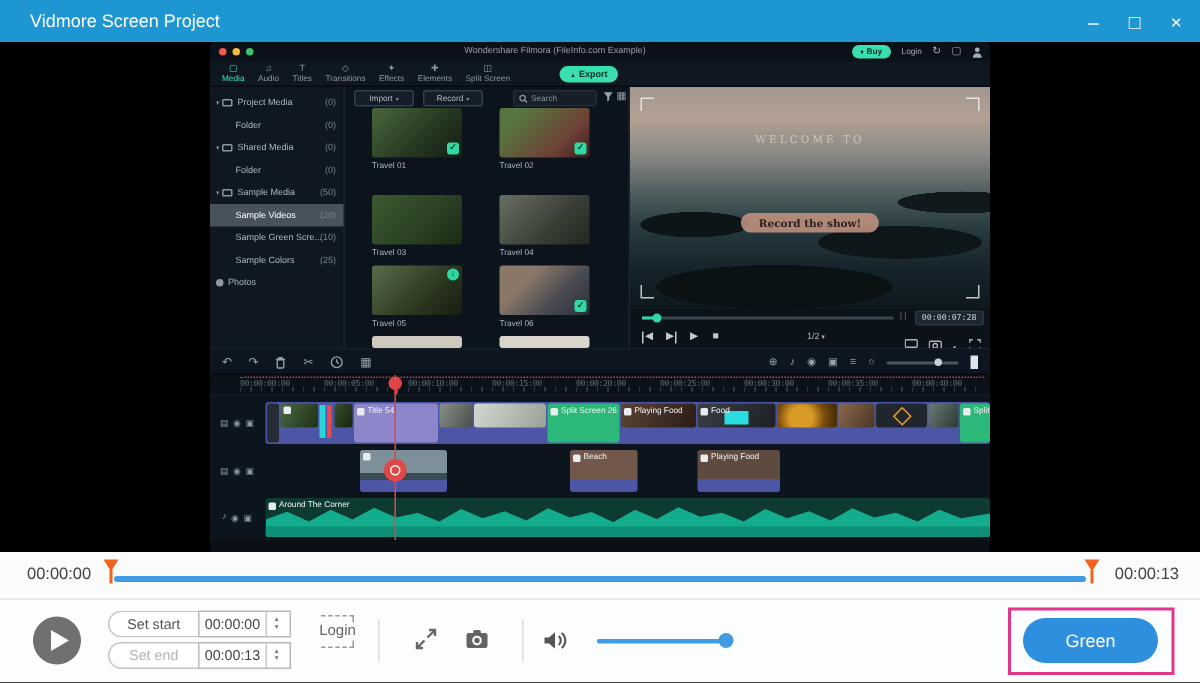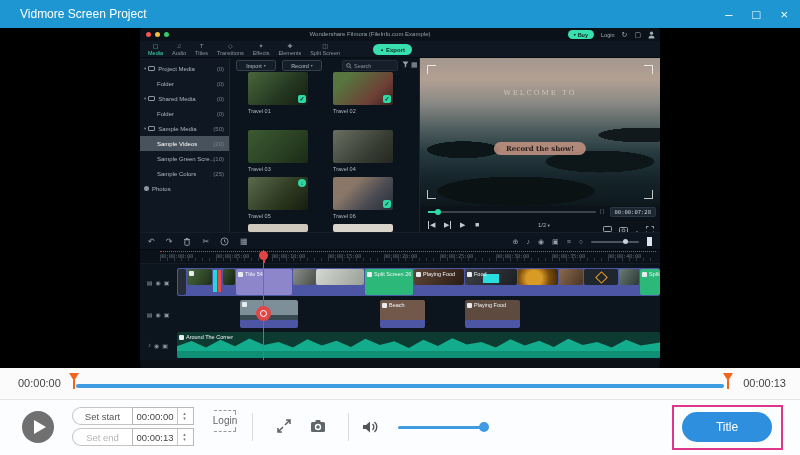--- a/index.html
+++ b/index.html
@@ -593,15 +593,15 @@
     <span class="speakerw">
       <svg width="20" height="20" viewBox="0 0 20 20">
           <path d="M3 8 v4 h3 l4 3.5 v-11 L6 8 z" fill="#555"></path>
           <path d="M12.5 7 a4 4 0 0 1 0 6 M14.5 5 a6.5 6.5 0 0 1 0 10" stroke="#555" fill="none" stroke-width="1.4"></path>
         </svg>
     </span>
     <span class="volrail"></span>
     <span class="volknob"></span>
 
     <div class="savehl"></div>
-    <button class="savebtn">Title</button>
+    <button class="savebtn">Green</button>
   </div>
 </div>
 
 </body></html>

